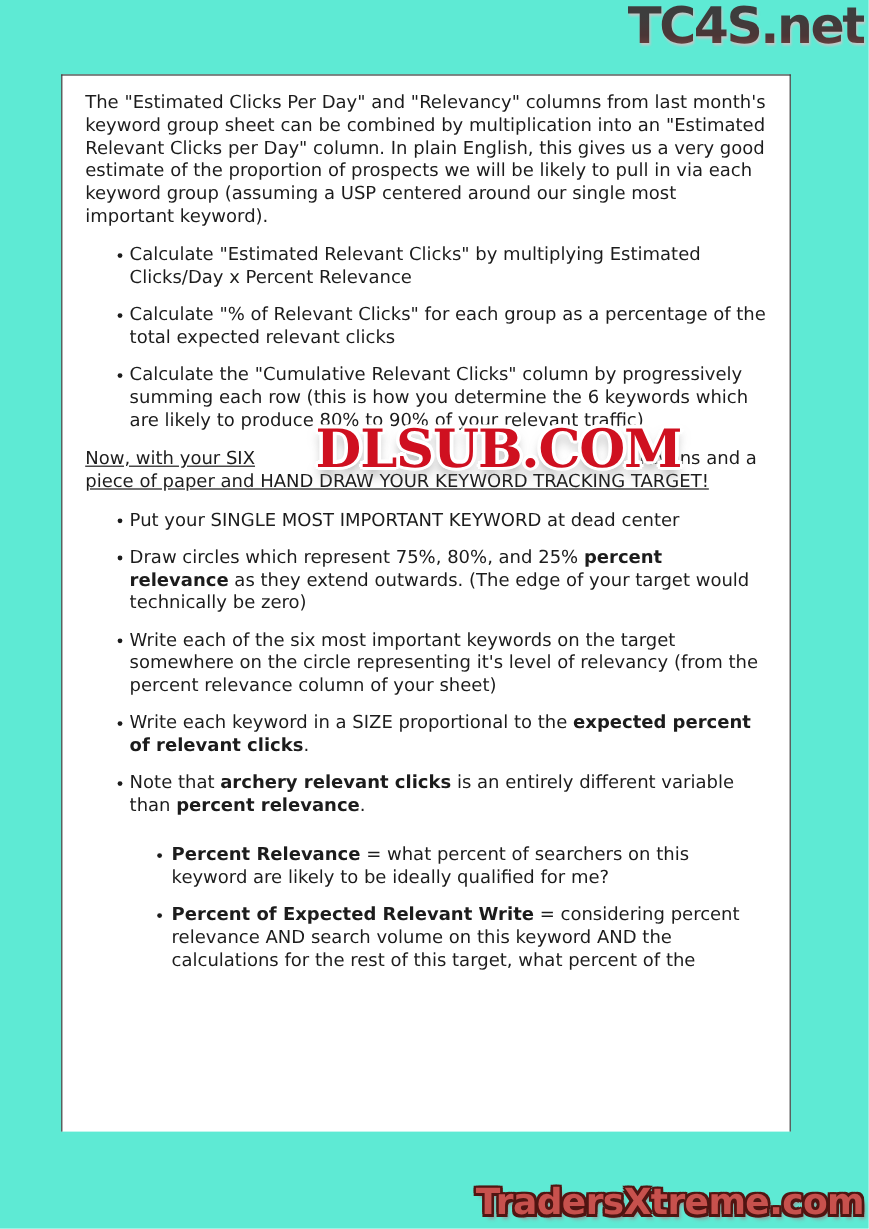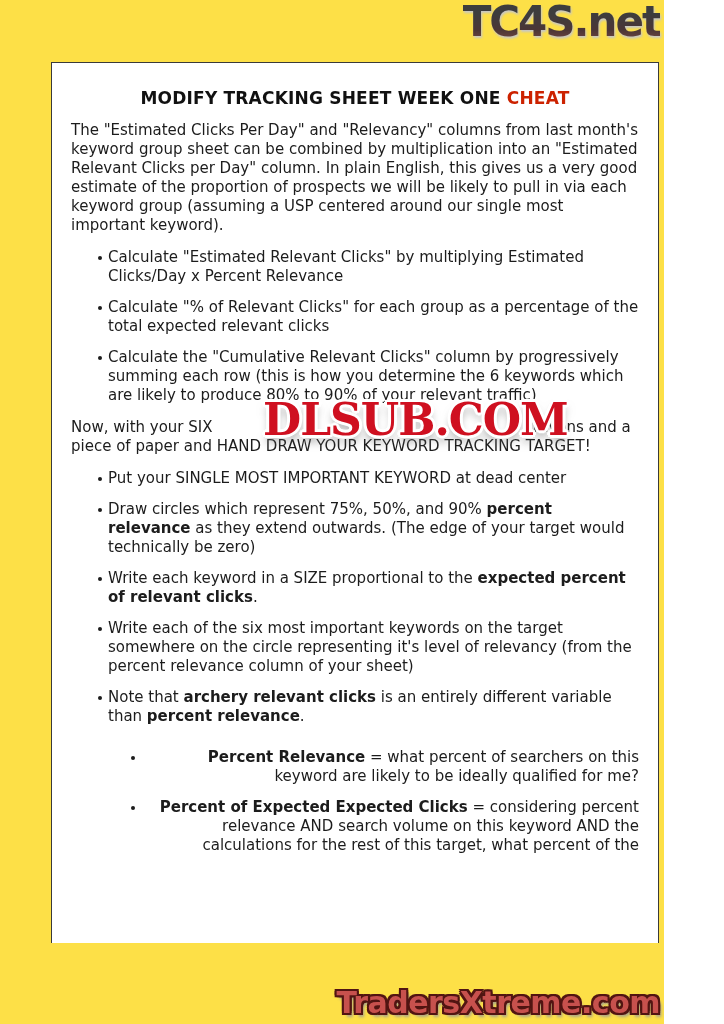--- a/index.html
+++ b/index.html
@@ -1,17 +1,17 @@
 <!DOCTYPE html>
 <html><head>
 <meta charset="utf-8">
 <style>
   html,body { margin:0; padding:0; background:#ffffff; }
   .page {
-    position:relative; width:664px; height:1024px; background:#fde047;
+    position:relative; width:724px; height:1024px; background:#5eead4;
     font-family:"DejaVu Sans","Liberation Sans",sans-serif; color:#1c1c1c;
     overflow:hidden;
   }
 
   
   .top-logo {
     position:absolute; top:0px; right:4px;
     font-size:42px; line-height:44px; font-weight:bold; letter-spacing:-2px;
     color:#4a4343;
     filter:drop-shadow(1px 2px 1px #c6c6c6);
@@ -39,26 +39,26 @@
 
   .para { font-size:15px; line-height:19px; margin:13px 0 0 0; }
 
   ul.blist { list-style:none; margin:13px 0 0 0; padding:0; font-size:15px; line-height:19px; }
   ul.blist > li { position:relative; margin-top:12px; padding-left:37px; }
   ul.blist > li::before {
     content:""; position:absolute; left:27px; top:8px;
     width:4px; height:4px; border-radius:50%; background:#1c1c1c;
   }
   ul.blist.nested { margin-top:22px; }
-  ul.blist.nested > li { padding-left:72px;text-align:right; }
+  ul.blist.nested > li { padding-left:72px; }
   ul.blist.nested > li::before { left:60px; }
   .b { font-weight:bold; }
 
   
-  .p3wrap { position:relative; margin-top:13px; font-size:15px; line-height:19px; }
+  .p3wrap { position:relative; margin-top:13px; font-size:15px; line-height:19px;text-decoration:underline; }
   .p3line { position:relative; white-space:nowrap; height:19px; }
   .p3end  { position:absolute; left:462px; top:0; }
   .watermark {
     position:absolute; left:148px; top:-21px; width:318px; 
     font-family:"DejaVu Serif","Liberation Serif",serif;
     font-size:44px; line-height:46px; font-weight:bold; letter-spacing:-1px;
     color:#cf1020; white-space:nowrap;
     text-shadow:
       -2px -2px 0 #ffffff, 2px -2px 0 #ffffff, -2px 2px 0 #ffffff, 2px 2px 0 #ffffff,
       -3px 0 0 #ffffff, 3px 0 0 #ffffff, 0 -3px 0 #ffffff, 0 3px 0 #ffffff,
@@ -79,47 +79,46 @@
 </style>
 </head>
 <body>
 
 <div class="page">
 
   <div class="top-logo">TC4S.net</div>
 
   <div class="doc">
 
-    <div class="doc-title"><span>MODIFY TRACKING SHEET WEEK ONE </span><span class="hl">CHEAT</span></div>
 
     <p class="para">The "Estimated Clicks Per Day" and "Relevancy" columns from last month's keyword group sheet  can be combined by multiplication into an "Estimated Relevant Clicks per Day" column.  In plain English, this gives us a very good estimate of the proportion of prospects we will be likely to pull in via each keyword group (assuming a USP centered around our single most important keyword).</p>
 
 
     <ul class="blist">
         <li><span>Calculate "Estimated Relevant Clicks" by multiplying Estimated Clicks/Day x Percent Relevance</span></li>
         <li><span>Calculate "% of Relevant Clicks" for each group as a percentage of the total expected relevant clicks</span></li>
         <li><span>Calculate the "Cumulative Relevant Clicks" column by progressively summing each row (this is how you determine the 6 keywords which are likely to produce 80% to 90% of your relevant traffic)</span></li>
       </ul>
 
     <div class="p3wrap">
       <div class="p3line"><span>Now, with your SIX</span><span class="p3end">rayons and a</span></div>
       <div class="p3line"><span>piece of paper and HAND DRAW YOUR KEYWORD TRACKING TARGET!</span></div>
       <div class="watermark">DLSUB.COM</div>
     </div>
 
     <ul class="blist">
         <li><span>Put your SINGLE MOST IMPORTANT KEYWORD at dead center</span></li>
-        <li><span>Draw circles which represent 75%, 50%, and 90% </span><span class="b">percent relevance</span><span> as they extend outwards.  (The edge of your target would technically be zero)</span></li>
+        <li><span>Draw circles which represent 75%, 80%, and 25% </span><span class="b">percent relevance</span><span> as they extend outwards.  (The edge of your target would technically be zero)</span></li>
+        <li><span>Write each of the six most important keywords on the target somewhere on the circle representing it's level of relevancy (from the percent relevance column of your sheet)</span></li>
         <li><span>Write each keyword in a SIZE proportional to the </span><span class="b">expected percent of relevant clicks</span><span>.</span></li>
-        <li><span>Write each of the six most important keywords on the target somewhere on the circle representing it's level of relevancy (from the percent relevance column of your sheet)</span></li>
         <li><span>Note that </span><span class="b">archery relevant clicks</span><span> is an entirely different variable than </span><span class="b">percent relevance</span><span>.</span></li>
       </ul>
 
     <ul class="blist nested">
         <li><span class="b">Percent Relevance</span><span> = what percent of searchers on this keyword are likely to be ideally qualified for me?</span></li>
-        <li><span class="b">Percent of Expected Expected Clicks</span><span> = considering percent relevance AND search volume on this keyword AND the calculations for the rest of this target, what percent of the</span></li>
+        <li><span class="b">Percent of Expected Relevant Write</span><span> = considering percent relevance AND search volume on this keyword AND the calculations for the rest of this target, what percent of the</span></li>
       </ul>
 
   </div>
 
   <div class="bottom-logo">TradersXtreme.com</div>
 
 </div>
 
 </body></html>

